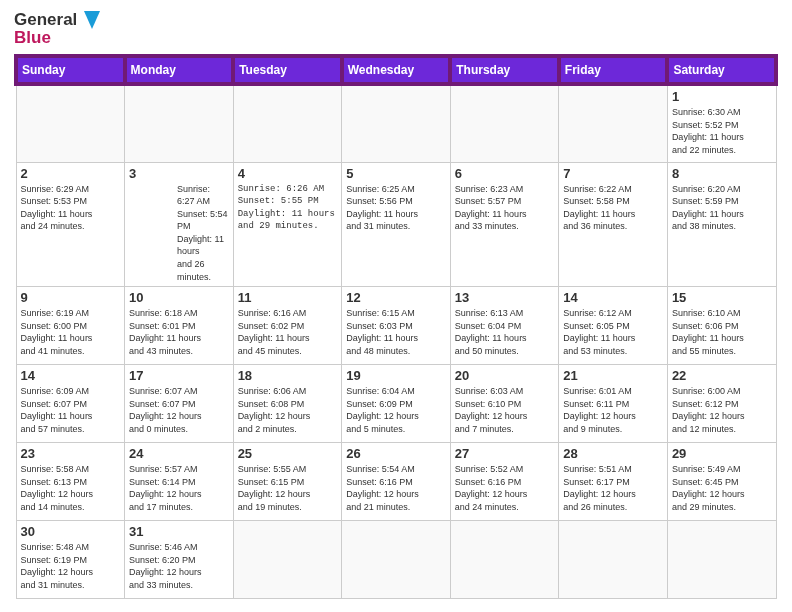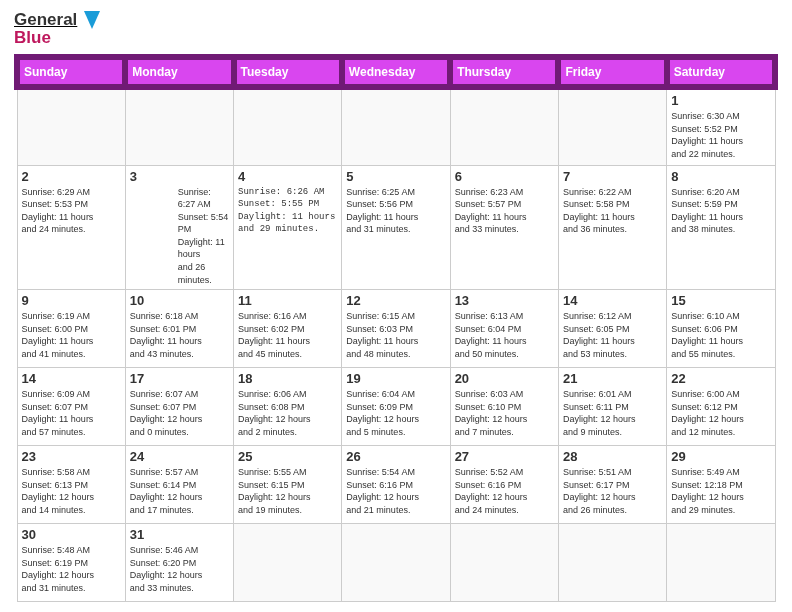--- a/index.html
+++ b/index.html
@@ -33,27 +33,27 @@
     .subtitle {
       font-size: 16px;
       color: #555;
     }
     .calendar {
       width: 100%;
       border-collapse: collapse;
       table-layout: fixed;
     }
     .calendar thead th {
-      background: #d946ef;
+      background: #6d28d9;
       color: #fff;
       font-size: 12px;
       font-weight: bold;
       padding: 5px 4px;
       text-align: left;
-      border: 6px solid #701a75;
+      border: 4px solid #701a75;
     }
     .calendar tbody td {
       border: 1px solid #ccc;
       vertical-align: top;
       padding: 3px 4px;
       font-size: 9.5px;
       color: #333;
       height: 78px;
       width: calc(100% / 7);
     }
@@ -71,21 +71,21 @@
       font-size: 9px;
       color: #333;
       line-height: 1.4;
     }
   </style>
 </head>
 <body>
 
 <div class="header-area">
   <div class="logo">
-  <div style="display:flex;align-items:center;gap:4px;text-decoration:underline;">
+  <div style="display:flex;align-items:center;gap:4px;">
     <span style="font-size:17px;font-weight:bold;color:#333;font-family:Arial,sans-serif;">General</span>
     <svg width="16" height="18" viewBox="0 0 16 18" style="margin-left:3px;">
       <polygon points="0,0 16,0 8,18" fill="#1a9cd8"></polygon>
     </svg>
   </div>
   <div style="margin-top:-2px;">
     <span style="font-size:17px;font-weight:bold;color:#be185d;font-family:Arial,sans-serif;">Blue</span>
   </div>
 </div>
   <div class="title-area">
@@ -314,21 +314,21 @@
         <td>
           <span class="day-number">28</span>
           <div class="day-info" style="white-space: pre-line;">Sunrise: 5:51 AM
 Sunset: 6:17 PM
 Daylight: 12 hours
 and 26 minutes.</div>
         </td>
         <td>
           <span class="day-number">29</span>
           <div class="day-info" style="white-space: pre-line;">Sunrise: 5:49 AM
-Sunset: 12:18 PM
+Sunset: 6:45 PM
 Daylight: 12 hours
 and 29 minutes.</div>
         </td>
       </tr>
       <tr>
         <td>
           <span class="day-number">30</span>
           <div class="day-info" style="white-space: pre-line;">Sunrise: 5:48 AM
 Sunset: 6:19 PM
 Daylight: 12 hours

